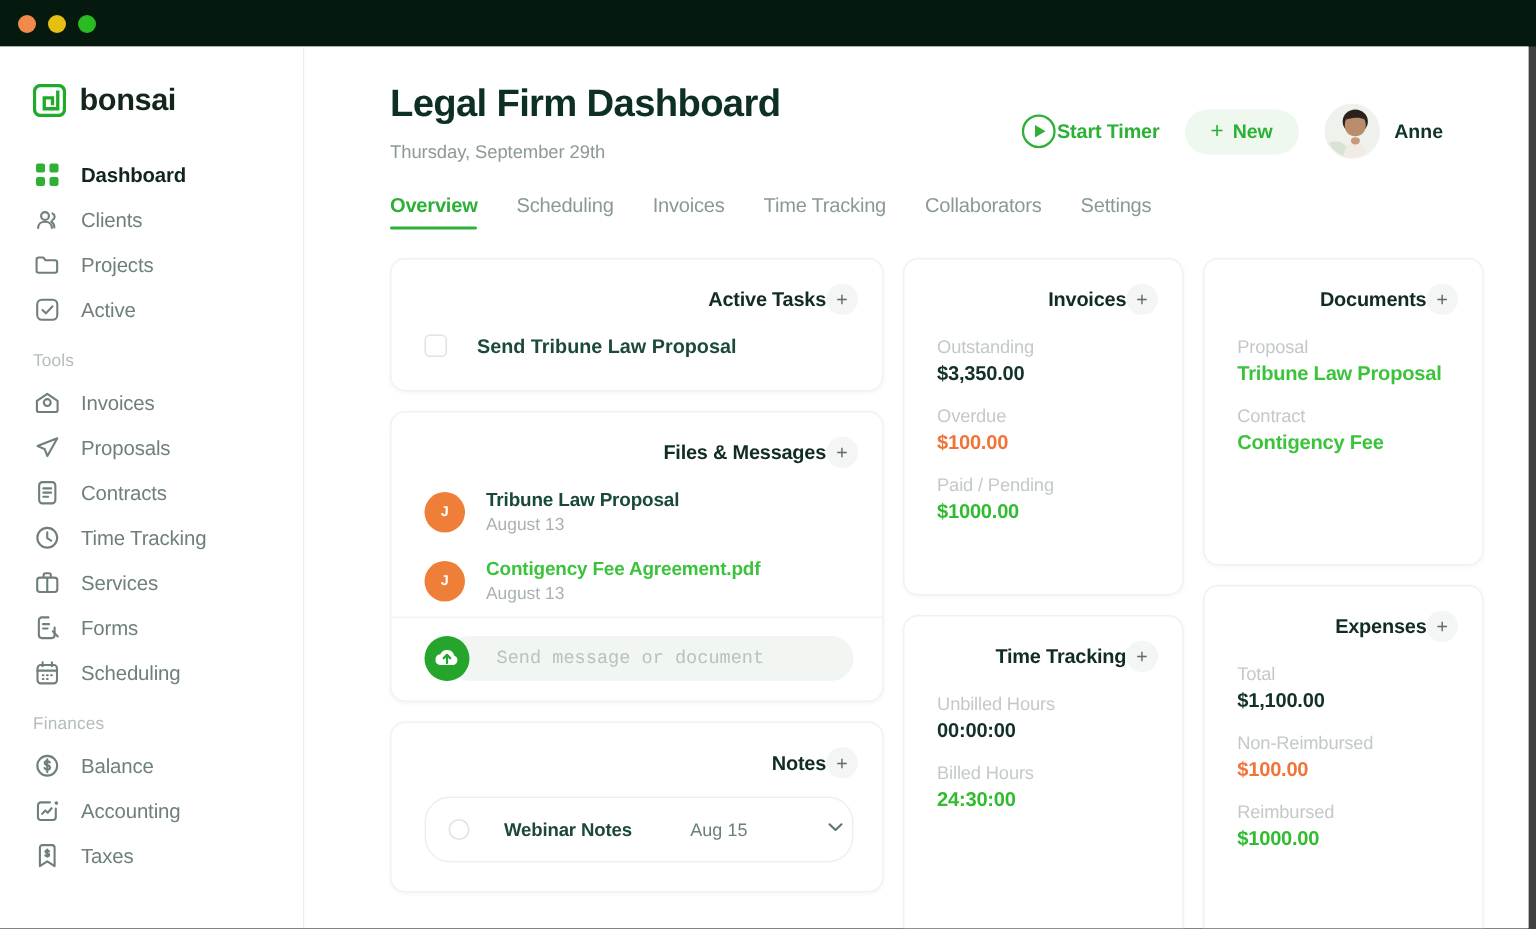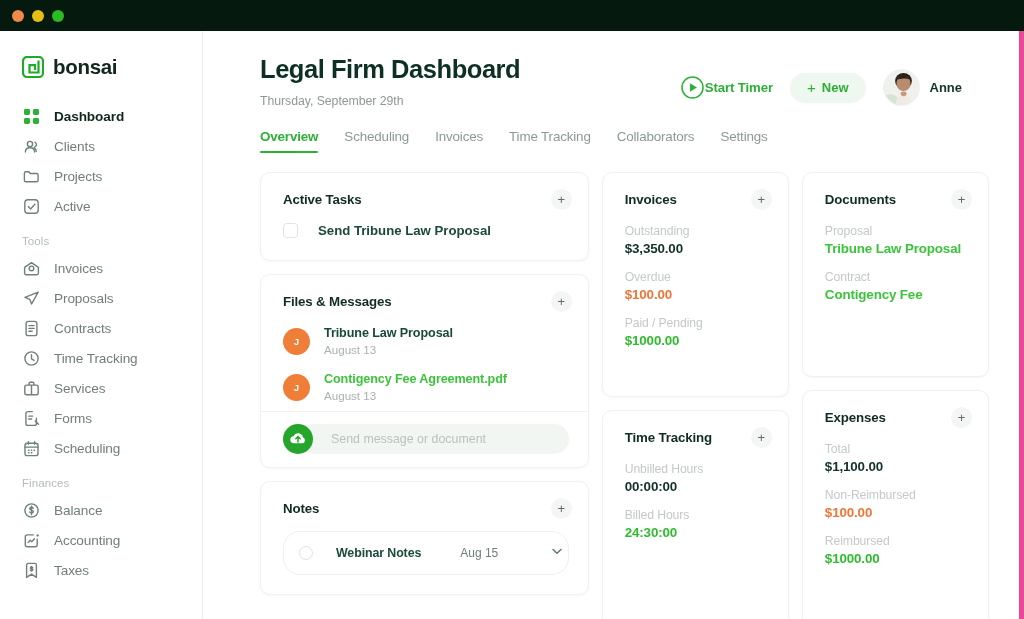--- a/index.html
+++ b/index.html
@@ -5,21 +5,21 @@
   * { box-sizing: border-box; margin: 0; padding: 0; }
   html, body {
     width: 1024px; height: 619px;
     font-family: "Liberation Sans", sans-serif;
     background: #000000;
     overflow: hidden;
   }
   #app {
     position: relative;
     width: 1024px; height: 619px;
-    background: #ec4899;
+    background: #404040;
   }
 
   
   .titlebar {
     position: absolute; top: 0; left: 0;
     width: 1024px; height: 31px;
     background: #06190f;
     display: flex; align-items: center;
     padding-left: 12px; gap: 8px;
   }
@@ -144,21 +144,21 @@
   .col-right { width: 193px; display: flex; flex-direction: column; gap: 13px; }
 
   .card {
     background: #ffffff;
     border: 1px solid #f0f1f0;
     border-radius: 10px;
     box-shadow: 0 1px 3px rgba(20,40,30,0.045);
     position: relative;
   }
   .card-head {
-    display: flex; align-items: center; justify-content: space-between;
+    display: flex; align-items: center; justify-content: flex-end;
     padding: 16px 16px 0 22px;
   }
   .card-title {
     font-size: 13.3px; font-weight: 700; color: #112c21;
     letter-spacing: -0.15px;
   }
   .plus-btn {
     width: 21px; height: 21px; border-radius: 50%;
     background: #f4f6f5; border: none; cursor: pointer;
     color: #5d6d64; font-size: 13px; line-height: 1;
@@ -199,21 +199,21 @@
   }
   .upload-circle {
     width: 30px; height: 30px; border-radius: 50%;
     background: #25a52b; flex: none; z-index: 2;
     display: flex; align-items: center; justify-content: center;
   }
   .composer-input {
     flex: 1; height: 30px; margin-left: -15px;
     background: #f2f6f2; border: none; border-radius: 15px;
     padding-left: 33px;
-    font-family: Liberation Sans, sans-serif;
+    font-family: Liberation Mono, monospace;
     font-size: 12.4px; color: #97a39c;
   }
   .composer-input::placeholder { color: #b9c2bc; }
 
   
   .notes-body { padding: 12px 19px 19px 22px; }
   .note-item {
     border: 1px solid #eef0ef; border-radius: 17px;
     height: 44px; display: flex; align-items: center;
     padding: 0 4px 0 15px; cursor: pointer;

